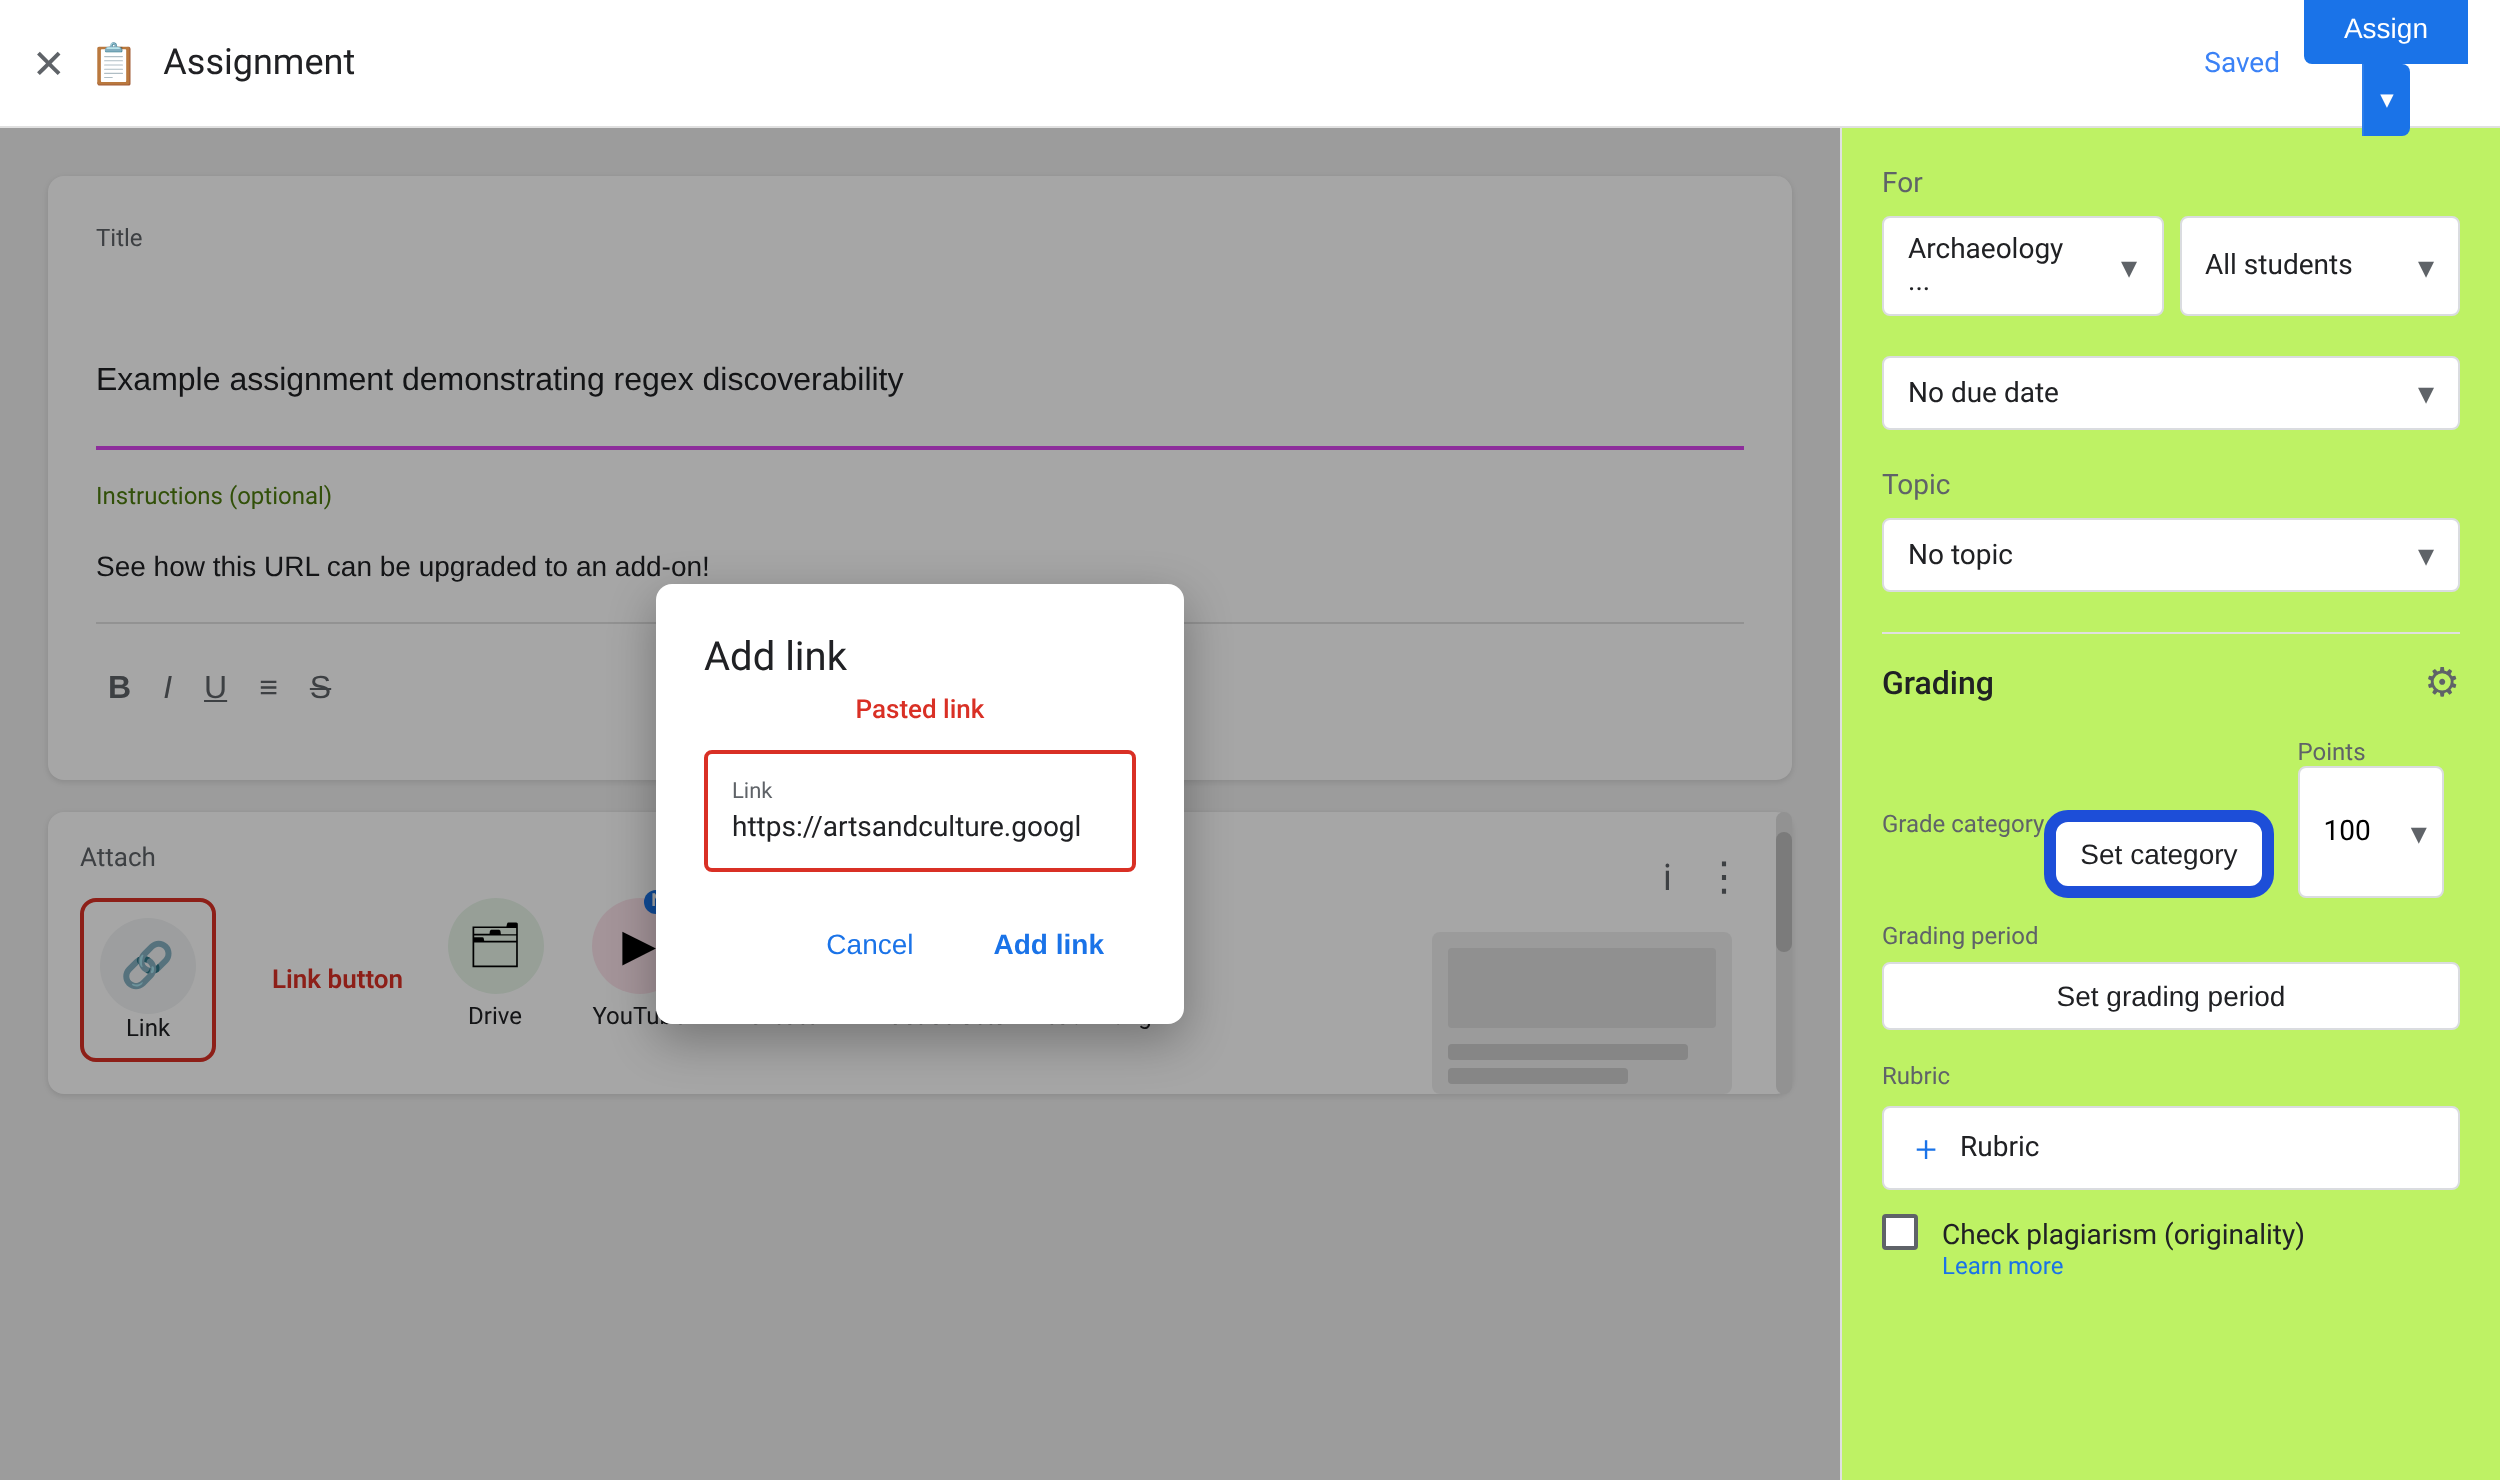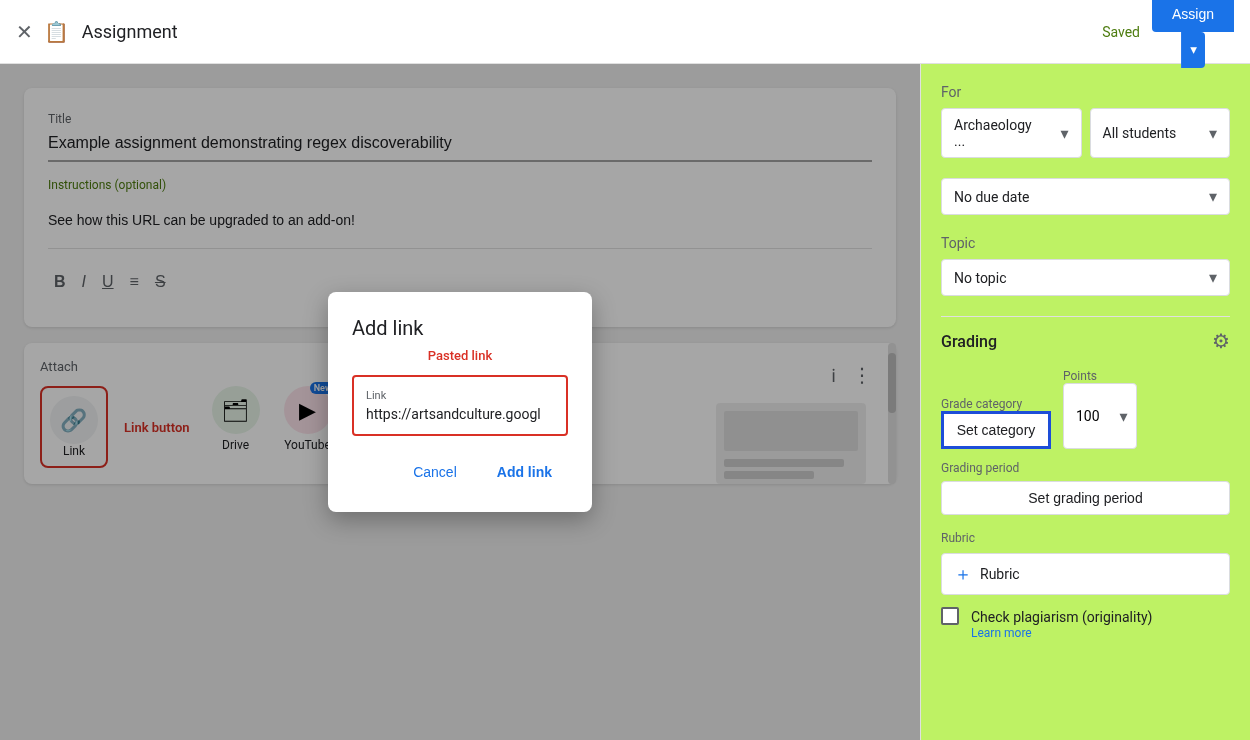--- a/index.html
+++ b/index.html
@@ -6,21 +6,21 @@
     body { font-family: 'Google Sans', Roboto, Arial, sans-serif; background: #f0f0f0; height: 740px; overflow: hidden; }
 
     
     .topbar {
       display: flex; align-items: center; background: #fff; height: 64px;
       padding: 0 16px; border-bottom: 1px solid #e0e0e0; position: relative; z-index: 10;
     }
     .topbar-left { display: flex; align-items: center; gap: 12px; flex: 1; }
     .topbar-title { font-size: 18px; color: #202124; }
     .topbar-right { display: flex; align-items: center; gap: 12px; }
-    .saved-text { font-size: 14px; color: #4d7c0f; }
+    .saved-text { font-size: 14px; color: #3b82f6; }
     .assign-btn-group { display: flex; align-items: center; flex-direction: column; }
     .assign-btn {
       background: #1a73e8; color: #fff; border: none; padding: 0 20px;
       font-size: 14px; font-weight: 500; cursor: pointer; border-radius: 4px 0 0 4px; height: 36px;
     }
     .assign-dropdown {
       background: #1a73e8; color: #fff; border: none; border-left: 1px solid #2b7de9;
       padding: 0 8px; cursor: pointer; border-radius: 0 4px 4px 0; height: 36px; display: flex; align-items: center;
     }
 
@@ -29,22 +29,22 @@
     .content-area { flex: 1; padding: 24px; overflow-y: auto; position: relative; }
     .sidebar { width: 330px; background: #bef264; border-left: 1px solid #e0e0e0; padding: 20px; overflow-y: auto; }
 
     
     .form-card {
       background: #fff; border-radius: 8px; padding: 24px; margin-bottom: 16px;
       box-shadow: 0 1px 3px rgba(0,0,0,0.12);
     }
     .field-label { font-size: 12px; color: #5f6368; margin-bottom: 4px; }
     .title-input {
-      width: 100%; border: none; border-bottom: 2px solid #a3a3a3; font-size: 16px;
-      color: #202124; padding: 4px 0 8px; outline: none; background: transparent;
+      width: 100%; border: none; border-bottom: 2px solid #d946ef; font-size: 16px;
+      color: #202124; padding: 4px 0 23px; outline: none; background: transparent; margin-top: 48px;
     }
     .instructions-input {
       width: 100%; border: none; font-size: 14px; color: #202124;
       padding: 4px 0 8px; outline: none; background: transparent; margin-top: 16px;
     }
     .instructions-label { font-size: 12px; color: #4d7c0f; margin-top: 16px; }
     .divider { border: none; border-bottom: 1px solid #e0e0e0; margin: 12px 0; }
     .toolbar { display: flex; gap: 4px; padding: 8px 0; }
     .toolbar-btn {
       background: none; border: none; cursor: pointer; padding: 4px 6px;
@@ -72,21 +72,21 @@
       font-size: 9px; font-weight: 600; padding: 1px 4px; border-radius: 8px;
     }
     .attach-text { font-size: 12px; color: #202124; text-align: center; }
 
     
     .link-item-outer {
       border: 2px solid #d93025; border-radius: 8px; padding: 8px; display: inline-flex;
       flex-direction: column; align-items: center; cursor: pointer; background: #fff;
     }
     .link-label-annotation {
-      color: #d93025; font-size: 13px; font-weight: 600; margin-left: 8px;
+      color: #d93025; font-size: 13px; font-weight: 600; margin-left: 20px;
     }
 
     
     .attach-scrollbar { position: absolute; right: 0; top: 0; bottom: 0; width: 8px; background: #e0e0e0; border-radius: 4px; }
     .attach-scroll-thumb { width: 8px; height: 60px; background: #bdbdbd; border-radius: 4px; position: absolute; top: 10px; }
 
     
     .modal-backdrop {
       position: absolute; inset: 0; background: rgba(0,0,0,0.35); z-index: 20;
       display: flex; align-items: center; justify-content: center;
@@ -123,23 +123,23 @@
     .sidebar-dropdown-text { font-size: 14px; color: #202124; }
     .sidebar-row { display: flex; gap: 8px; }
     .sidebar-row .sidebar-dropdown { flex: 1; }
 
     .grading-header { display: flex; align-items: center; justify-content: space-between; margin-bottom: 16px; }
     .grading-title { font-size: 16px; color: #202124; font-weight: 500; }
     .gear-icon { font-size: 20px; color: #5f6368; cursor: pointer; }
 
     .grade-cat-row { display: flex; gap: 12px; align-items: flex-end; margin-bottom: 12px; }
     .grade-cat-label { font-size: 12px; color: #5f6368; }
-    .grade-cat-col { display: flex; flex-direction: column; }
+    .grade-cat-col { display: flex; flex-direction: row; }
     .grade-cat-btn {
-      border: 3px solid #1d4ed8; border-radius: 0; padding: 8px 12px;
+      border: 6px solid #1d4ed8; border-radius: 12px; padding: 8px 12px;
       background: #fff; cursor: pointer; font-size: 14px; color: #202124;
       min-width: 110px;
     }
     .points-col { display: flex; flex-direction: column; }
     .points-row { display: flex; align-items: center; border: 1px solid #dadce0; border-radius: 4px; background: #fff; }
     .points-value { font-size: 14px; padding: 24px 12px; }
     .points-arrow { padding: 8px 8px; color: #5f6368; cursor: pointer; }
 
     .grading-period-btn {
       width: 100%; border: 1px solid #dadce0; border-radius: 4px; padding: 8px 12px;

